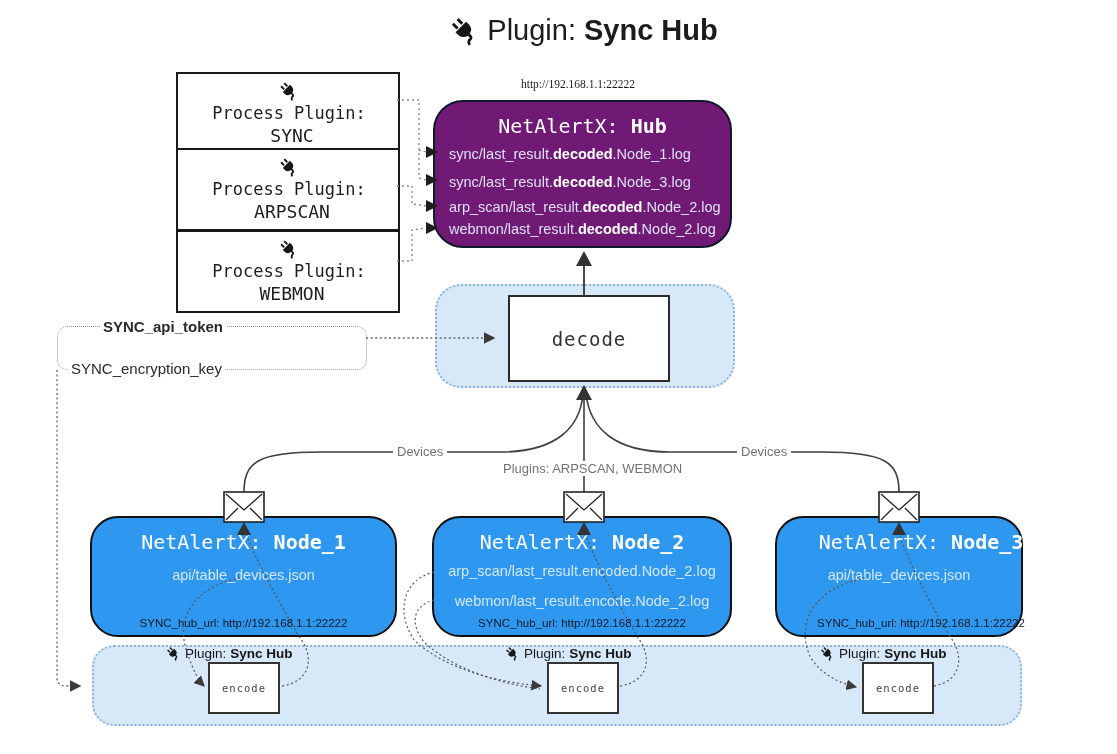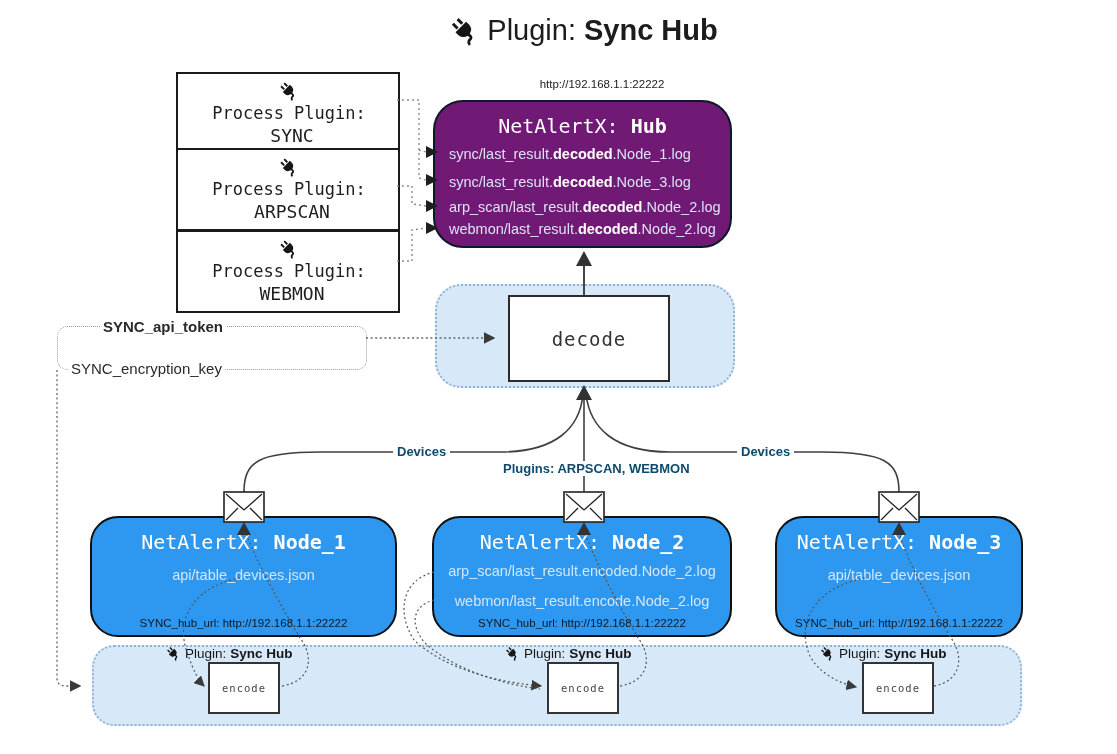--- a/index.html
+++ b/index.html
@@ -14,21 +14,21 @@
   .plug{display:inline-block;transform:rotate(-45deg);line-height:0;}
   .plug svg{display:block;}
 
   
   .pbox{position:absolute;left:176px;width:220px;background:#fff;border:2px solid #1a1a1a;
         font-family:"DejaVu Sans Mono",monospace;color:#1e1e1e;}
   .pline{display:flex;align-items:center;gap:2px;font-size:17px;padding:7px 4px 0 6px;justify-content:center;flex-direction:column;}
   .pname{text-align:center;font-size:18px;padding:2px 0 7px 8px;}
 
   
-  .hub-url{position:absolute;left:452px;top:78px;width:300px;text-align:center;font-size:11.5px;color:#1b1b1b;}
+  .hub-url{position:absolute;left:428px;top:78px;width:300px;text-align:center;font-size:11.5px;color:#1b1b1b;font-family:Liberation Serif, serif;}
   .hub{position:absolute;left:433px;top:100px;width:299px;height:148px;background:#701a75;
        border:2px solid #0f172a;border-radius:30px;box-sizing:border-box;}
   .hub-title{position:absolute;top:12px;width:100%;text-align:center;color:#fff;
              font-family:"DejaVu Sans Mono",monospace;font-size:20px;}
   .hub-file{position:absolute;left:14px;font-size:14.5px;color:#dde2f6;white-space:nowrap;}
   .hub-file b{color:#fff;}
   .hf0{top:44px}.hf1{top:72px}.hf2{top:97px}.hf3{top:119px}
 
   
   .panel{position:absolute;background:#d7e8f9;border:2px dotted #8fb4da;box-sizing:border-box;}
@@ -37,21 +37,21 @@
   .decode-box{position:absolute;left:508px;top:295px;width:158px;height:83px;background:#fff;
               border:2px solid #2b2b2b;display:flex;align-items:center;justify-content:center;
               font-family:"DejaVu Sans Mono",monospace;font-size:19px;color:#333;letter-spacing:1px;}
 
   
   .secrets-box{position:absolute;left:57px;top:326px;width:308px;height:42px;
                border:1.5px dotted #999;border-radius:10px;}
   .secret-label{position:absolute;background:#fff;padding:0 3px;font-size:15px;color:#2a2a2a;white-space:nowrap;}
 
   
-  .edge-label{position:absolute;background:#fff;padding:0 4px;font-size:13px;color:#0c4a6e;white-space:nowrap;font-weight:bold;}
+  .edge-label{position:absolute;background:#fff;padding:0 4px;font-size:13px;color:#737373;white-space:nowrap;}
 
   
   .node{position:absolute;top:516px;height:121px;background:#2e97ef;border:2px solid #111;
         border-radius:28px;box-sizing:border-box;}
   .node-title{position:absolute;top:12px;width:100%;text-align:center;color:#fff;
               font-family:"DejaVu Sans Mono",monospace;font-size:20px;white-space:nowrap;}
   .node-files{position:absolute;left:0;right:0;text-align:center;}
   .node-file{font-size:14.5px;color:#d2e7fb;line-height:30px;white-space:nowrap;}
   .files-single{top:42px;}
   .files-double{top:38px;}
@@ -145,21 +145,21 @@
   <div class="node" style="left:432px;width:300px;">
     <div class="node-title">
       <span>NetAlertX:</span> <b>Node_2</b>
     </div>
     <div class="node-files files-double">
       <div class="node-file">arp_scan/last_result.encoded.Node_2.log</div>
       <div class="node-file">webmon/last_result.encode.Node_2.log</div>
     </div>
     <div class="node-url">SYNC_hub_url: http://192.168.1.1:22222</div>
   </div>
-  <div class="node" style="left:775px;width:248px;">
+  <div class="node" style="left:775px;width:248px;padding-left:22px;">
     <div class="node-title">
       <span>NetAlertX:</span> <b>Node_3</b>
     </div>
     <div class="node-files files-single">
       <div class="node-file">api/table_devices.json</div>
     </div>
     <div class="node-url">SYNC_hub_url: http://192.168.1.1:22222</div>
   </div>
 
   <div class="panel bottom-panel"></div>

